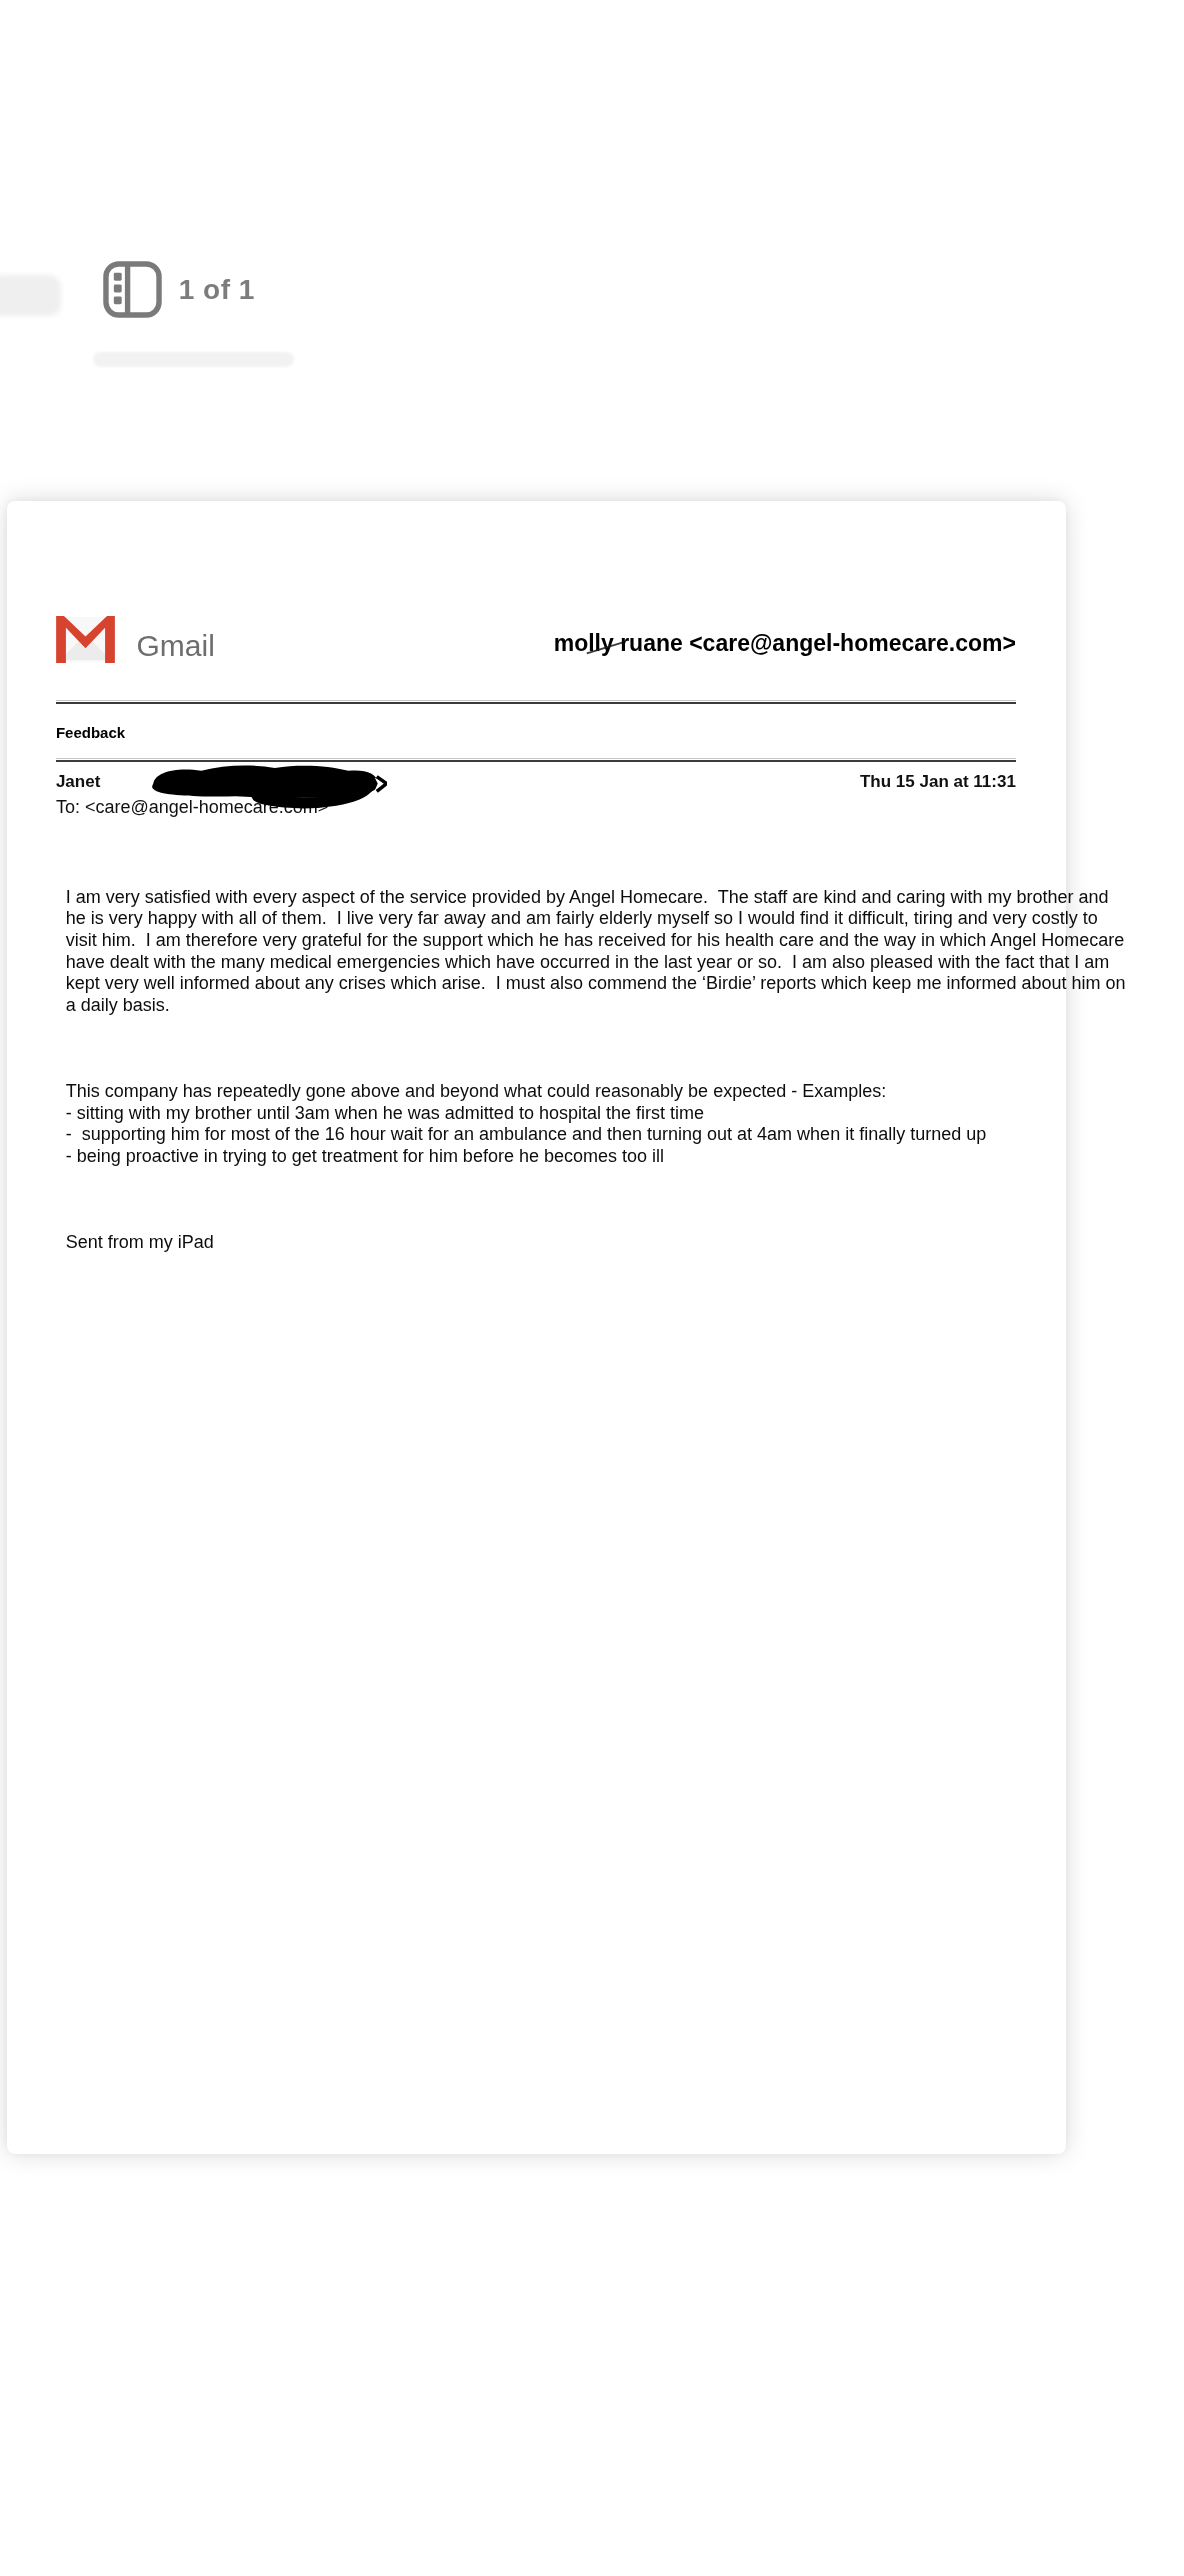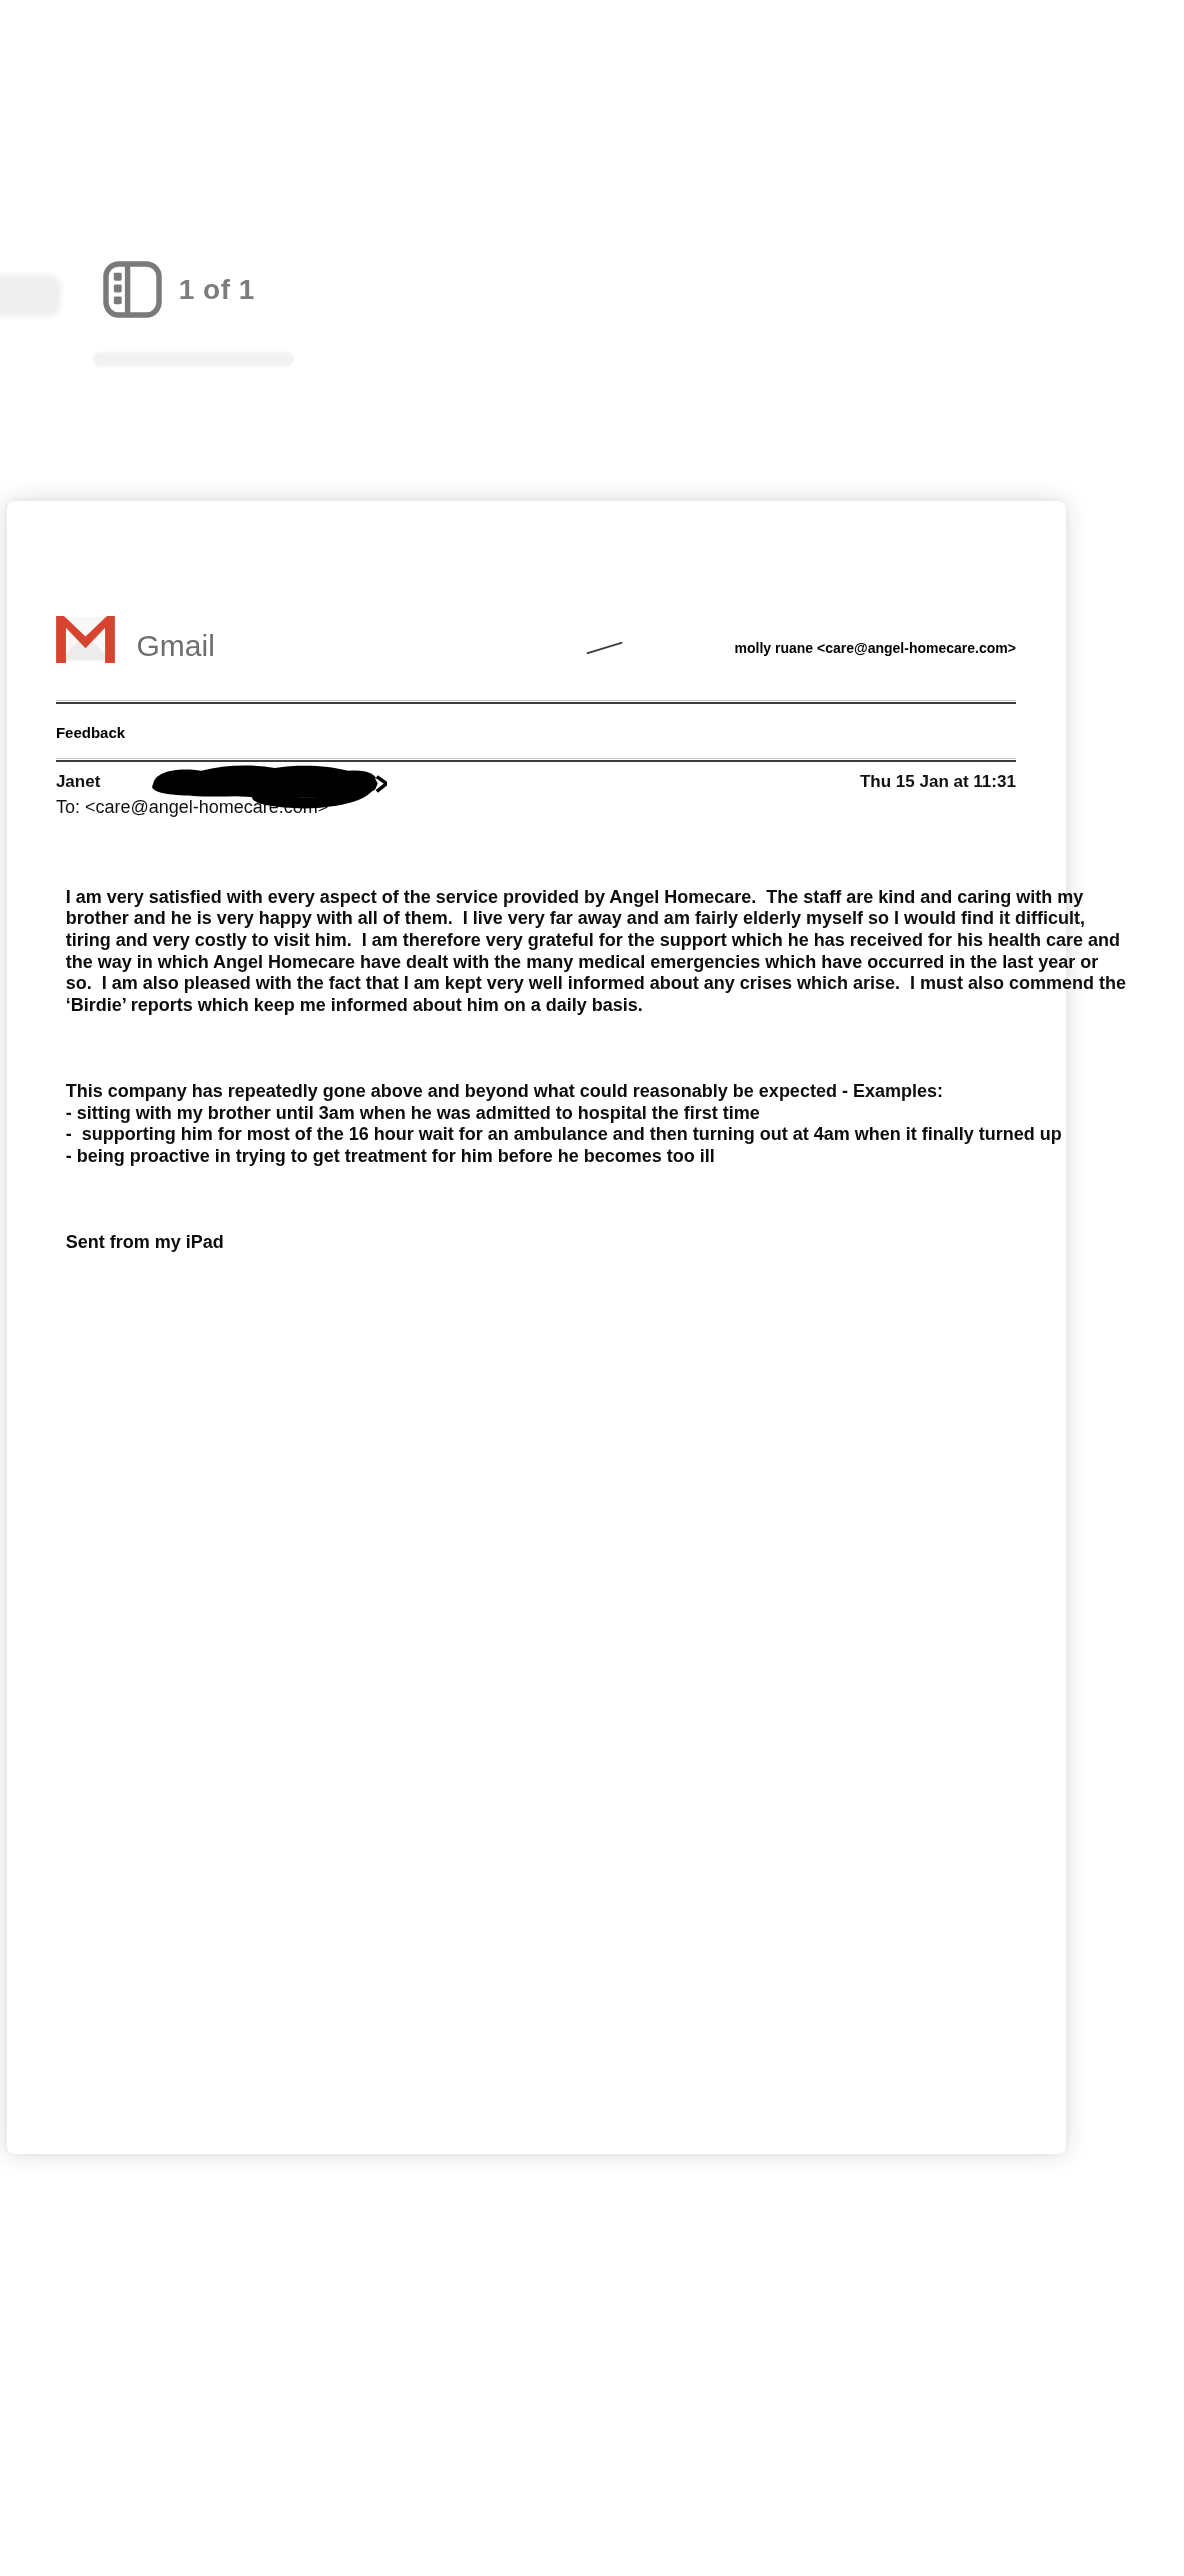--- a/index.html
+++ b/index.html
@@ -45,21 +45,21 @@
   .gmail-header{
     margin-top:111px;height:51px;position:relative;
     display:flex;align-items:flex-end;justify-content:space-between;
   }
   .gmail-logo{display:flex;align-items:flex-end;gap:21.6px;}
   .gmail-wordmark{
     font-size:30px;color:#6e6e6e;letter-spacing:0px;
     line-height:1;position:relative;top:-2px;
   }
   .account-email{
-    font-size:14px;font-weight:bold;color:#000;
+    font-size:23px;font-weight:bold;color:#000;
     line-height:1;position:relative;top:-7.9px;white-space:nowrap;
   }
   .pen-stroke{
     position:absolute;right:393px;top:35px;width:37px;height:2px;
     background:#1b1b1b;transform:rotate(-17deg);opacity:.85;
   }
 
   
   .rule{height:1px;border-top:1px solid #c6c6c6;border-bottom:2px solid #3b3b3b;}
   .rule-top{margin-top:37px;}
@@ -77,21 +77,20 @@
   .from-line{position:relative;font-weight:bold;white-space:nowrap;}
   .redaction-scribble{position:absolute;left:91px;top:-6.9px;pointer-events:none;}
   .date-label{font-weight:bold;white-space:nowrap;}
   .to-line{font-size:18px;line-height:23.6px;margin-top:2px;}
 
   
   .email-body{
     margin:23.6px 0 0 9.8px;width:1062px;
     font-size:18px;line-height:21.6px;color:#0d0d0d;
     white-space:pre-wrap;
-    font-weight:bold;
   }
   .email-body p{margin:0 0 21.6px 0;white-space:pre-wrap;}
   .signature{margin-top:31px;}
 </style>
 </head>
 <body>
 
 <div class="screen">
 
   <div class="page-indicator">

